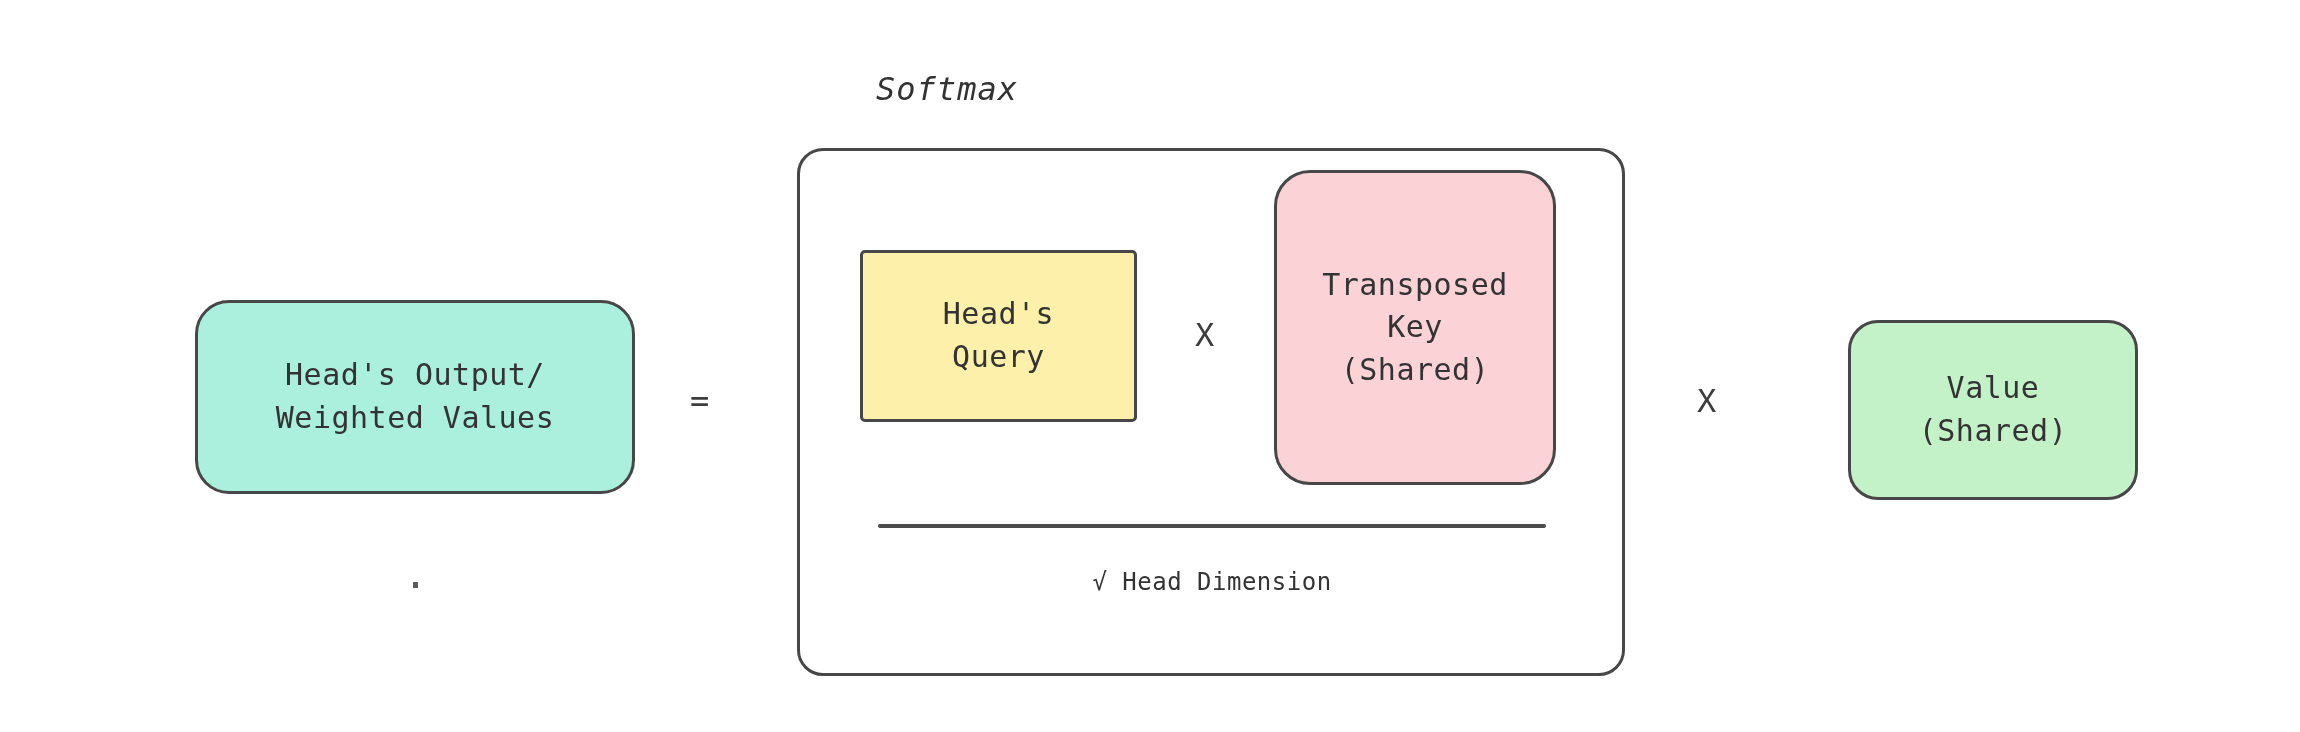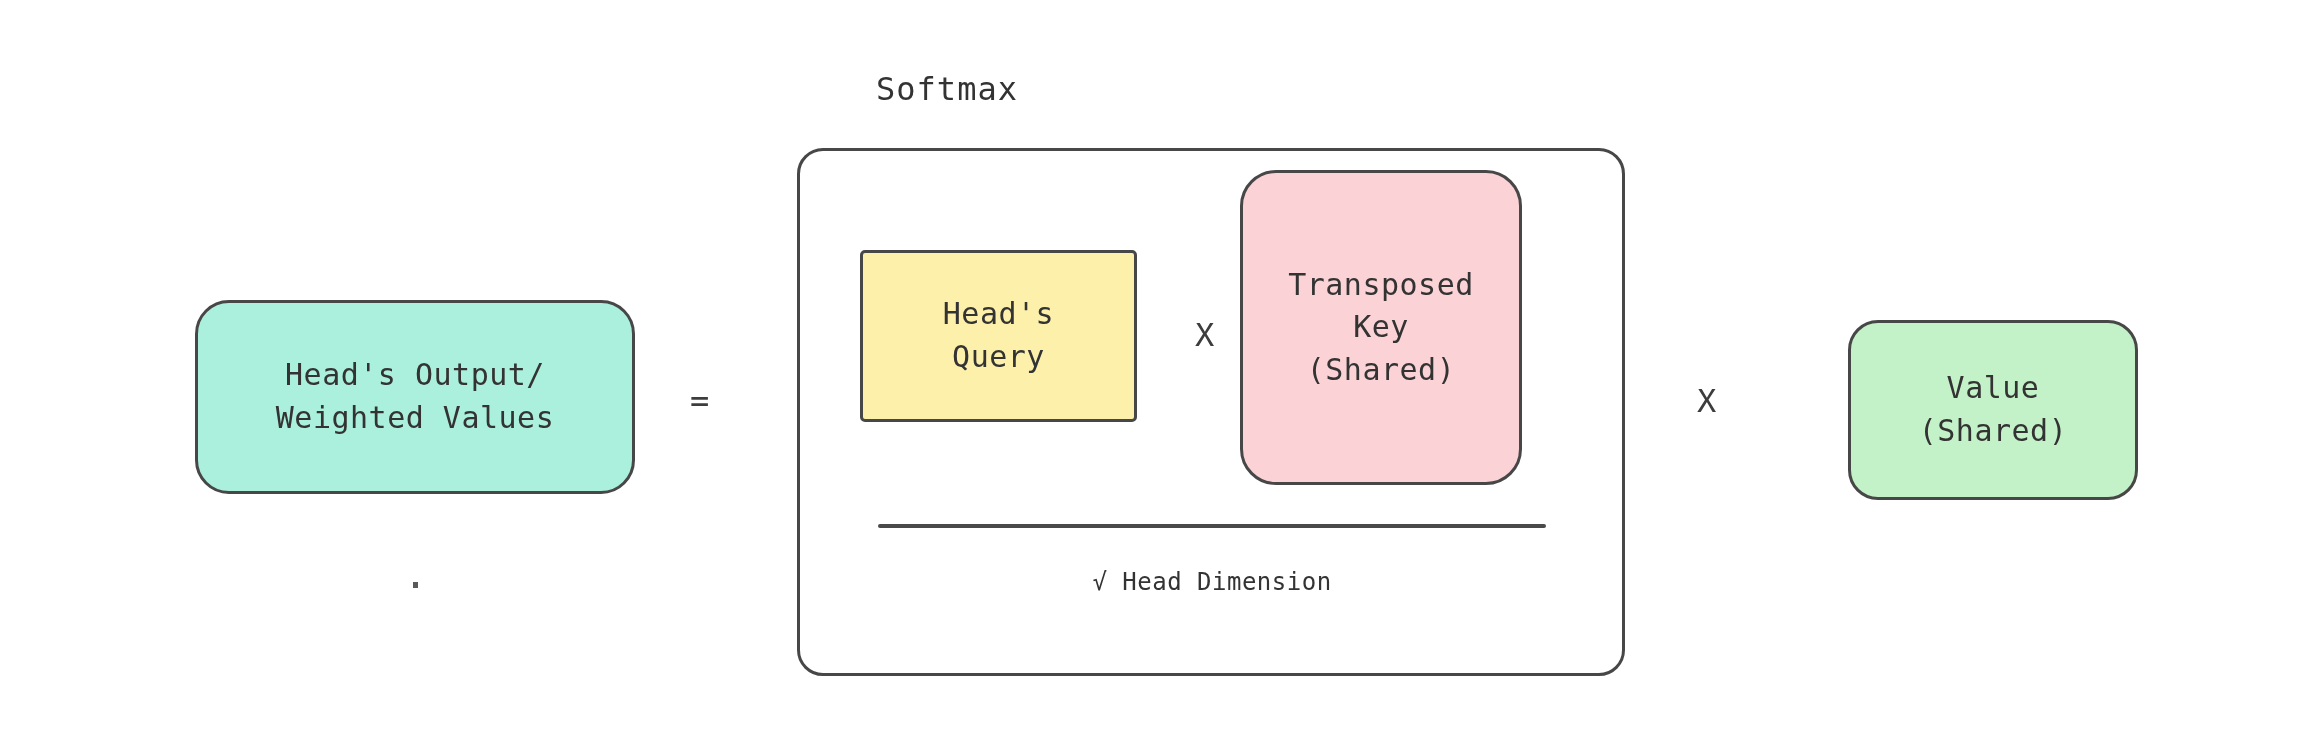--- a/index.html
+++ b/index.html
@@ -53,21 +53,21 @@
   .node-query {
     left: 860px;
     top: 250px;
     width: 277px;
     height: 172px;
     border-radius: 5px;
     background: #fcf0ab;
   }
 
   .node-key {
-    left: 1240px;
+    left: 1274px;
     top: 170px;
     width: 282px;
     height: 315px;
     border-radius: 36px;
     background: #fbd2d5;
   }
 
   .node-value {
     left: 1848px;
     top: 320px;
@@ -92,20 +92,21 @@
 
   .softmax-label {
     position: absolute;
     left: 797px;
     top: 70px;
     width: 300px;
     text-align: center;
     font-size: 32px;
     letter-spacing: 1px;
     color: #333333;
+    font-style: italic;
   }
 
   
   .op {
     position: absolute;
     font-size: 32px;
     color: #3d3d3d;
     text-align: center;
     letter-spacing: 0.5px;
   }

